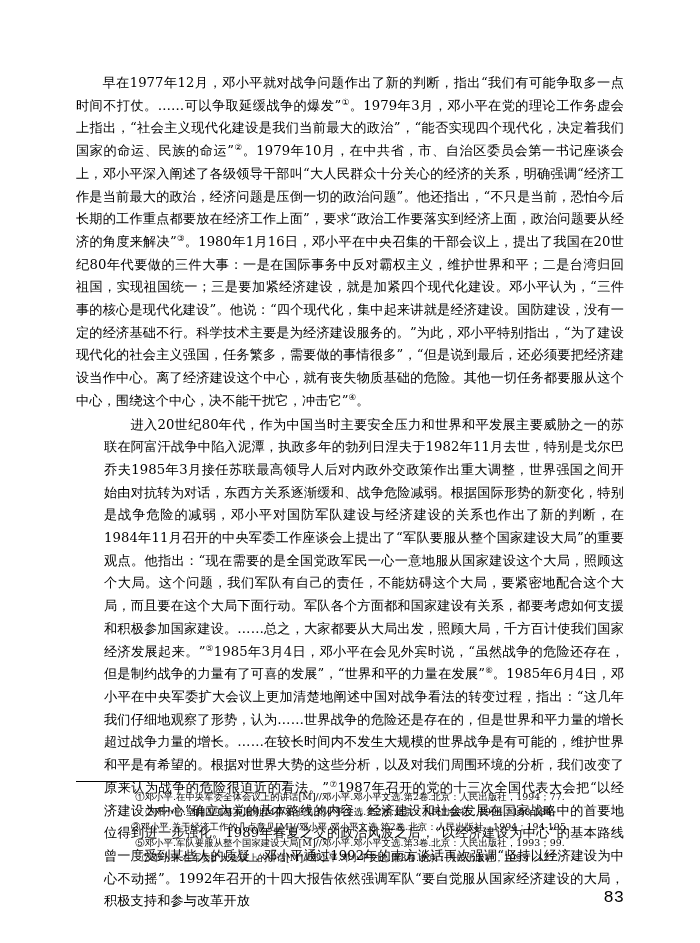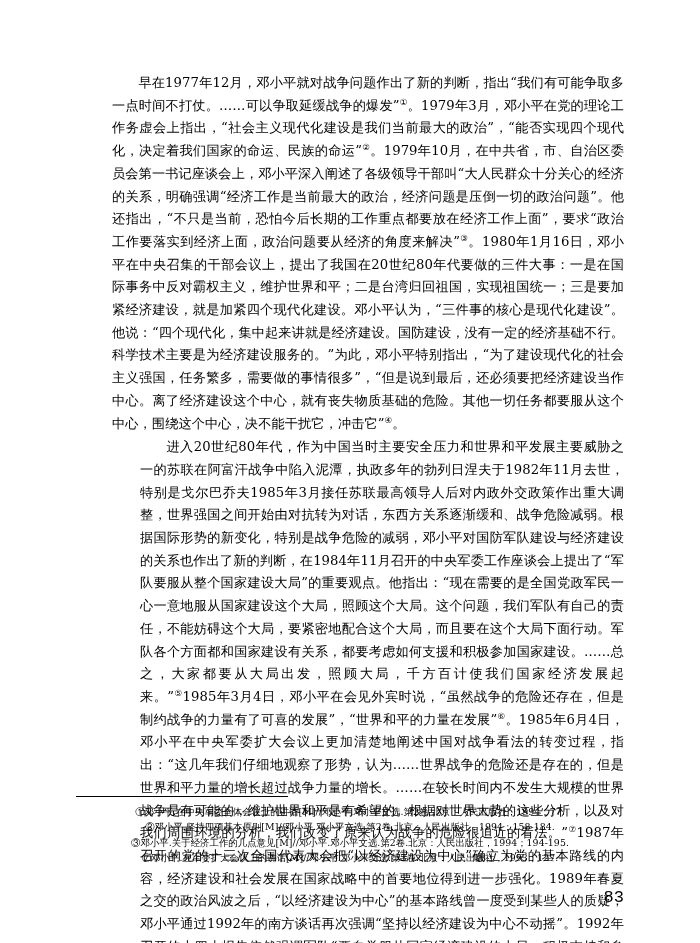--- a/index.html
+++ b/index.html
@@ -15,21 +15,21 @@
     position: relative;
     overflow: hidden;
   }
   .page {
     position: absolute;
     left: 0;
     top: 0;
     width: 700px;
     height: 943px;
     box-sizing: border-box;
-    padding: 72px 76px 40px 112px;
+    padding: 72px 76px 40px 76px;
   }
   .body-text {
     font-size: 13.2px;
     line-height: 1.72;
     text-align: justify;
     text-justify: inter-ideograph;
     letter-spacing: 0.1px;
   }
   .para {
     margin: 0 0 0 0;
@@ -80,18 +80,19 @@
   <div class="body-text">
     <p class="para" id="para-1">早在1977年12月，邓小平就对战争问题作出了新的判断，指出“我们有可能争取多一点时间不打仗。……可以争取延缓战争的爆发”<sup class="fn">①</sup>。1979年3月，邓小平在党的理论工作务虚会上指出，“社会主义现代化建设是我们当前最大的政治”，“能否实现四个现代化，决定着我们国家的命运、民族的命运”<sup class="fn">②</sup>。1979年10月，在中共省，市、自治区委员会第一书记座谈会上，邓小平深入阐述了各级领导干部叫“大人民群众十分关心的经济的关系，明确强调“经济工作是当前最大的政治，经济问题是压倒一切的政治问题”。他还指出，“不只是当前，恐怕今后长期的工作重点都要放在经济工作上面”，要求“政治工作要落实到经济上面，政治问题要从经济的角度来解决”<sup class="fn">③</sup>。1980年1月16日，邓小平在中央召集的干部会议上，提出了我国在20世纪80年代要做的三件大事：一是在国际事务中反对霸权主义，维护世界和平；二是台湾归回祖国，实现祖国统一；三是要加紧经济建设，就是加紧四个现代化建设。邓小平认为，“三件事的核心是现代化建设”。他说：“四个现代化，集中起来讲就是经济建设。国防建设，没有一定的经济基础不行。科学技术主要是为经济建设服务的。”为此，邓小平特别指出，“为了建设现代化的社会主义强国，任务繁多，需要做的事情很多”，“但是说到最后，还必须要把经济建设当作中心。离了经济建设这个中心，就有丧失物质基础的危险。其他一切任务都要服从这个中心，围绕这个中心，决不能干扰它，冲击它”<sup class="fn">④</sup>。</p>
     <p class="para" id="para-2">进入20世纪80年代，作为中国当时主要安全压力和世界和平发展主要威胁之一的苏联在阿富汗战争中陷入泥潭，执政多年的勃列日涅夫于1982年11月去世，特别是戈尔巴乔夫1985年3月接任苏联最高领导人后对内政外交政策作出重大调整，世界强国之间开始由对抗转为对话，东西方关系逐渐缓和、战争危险减弱。根据国际形势的新变化，特别是战争危险的减弱，邓小平对国防军队建设与经济建设的关系也作出了新的判断，在1984年11月召开的中央军委工作座谈会上提出了“军队要服从整个国家建设大局”的重要观点。他指出：“现在需要的是全国党政军民一心一意地服从国家建设这个大局，照顾这个大局。这个问题，我们军队有自己的责任，不能妨碍这个大局，要紧密地配合这个大局，而且要在这个大局下面行动。军队各个方面都和国家建设有关系，都要考虑如何支援和积极参加国家建设。……总之，大家都要从大局出发，照顾大局，千方百计使我们国家经济发展起来。”<sup class="fn">⑤</sup>1985年3月4日，邓小平在会见外宾时说，“虽然战争的危险还存在，但是制约战争的力量有了可喜的发展”，“世界和平的力量在发展”<sup class="fn">⑥</sup>。1985年6月4日，邓小平在中央军委扩大会议上更加清楚地阐述中国对战争看法的转变过程，指出：“这几年我们仔细地观察了形势，认为……世界战争的危险还是存在的，但是世界和平力量的增长超过战争力量的增长。……在较长时间内不发生大规模的世界战争是有可能的，维护世界和平是有希望的。根据对世界大势的这些分析，以及对我们周围环境的分析，我们改变了原来认为战争的危险很迫近的看法。”<sup class="fn">⑦</sup>1987年召开的党的十三次全国代表大会把“以经济建设为中心”确立为党的基本路线的内容，经济建设和社会发展在国家战略中的首要地位得到进一步强化。1989年春夏之交的政治风波之后，“以经济建设为中心”的基本路线曾一度受到某些人的质疑，邓小平通过1992年的南方谈话再次强调“坚持以经济建设为中心不动摇”。1992年召开的十四大报告依然强调军队“要自觉服从国家经济建设的大局，积极支持和参与改革开放</p>
   </div>
 
   <div class="notes-wrap">
     <div class="notes-rule"></div>
     <div class="note">①邓小平.在中央军委全体会议上的讲话[M]//邓小平.邓小平文选.第2卷.北京：人民出版社，1994；77.</div>
     <div class="note">②邓小平.坚持四项基本原则[M]//邓小平.邓小平文选.第2卷.北京：人民出版社，1994；158-184.</div>
     <div class="note">③邓小平.关于经济工作的几点意见[M]//邓小平.邓小平文选.第2卷.北京：人民出版社，1994；194-195.</div>
+    <div class="note">⑤邓小平.军队要服从整个国家建设大局[M]//邓小平.邓小平文选.第3卷.北京：人民出版社，1993；99.</div>
     <div class="note">⑦邓小平.在军委扩大会议上的讲话[M]//邓小平.邓小平文选.第3卷.北京：人民出版社，1993；127.</div>
   </div>
 
   <div class="folio">83</div>
 
 </div>
 
 </body></html>

